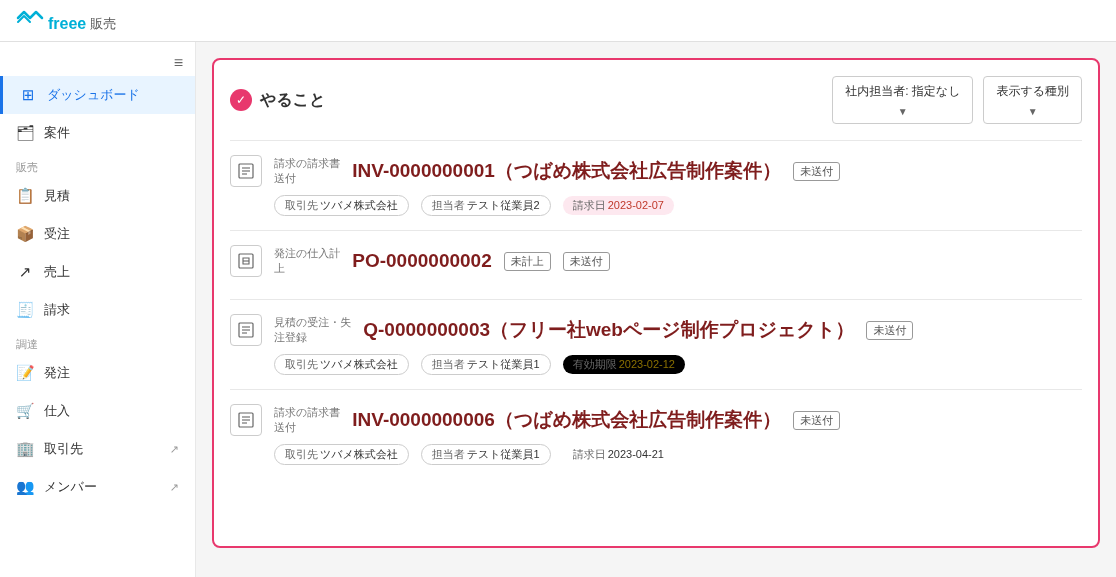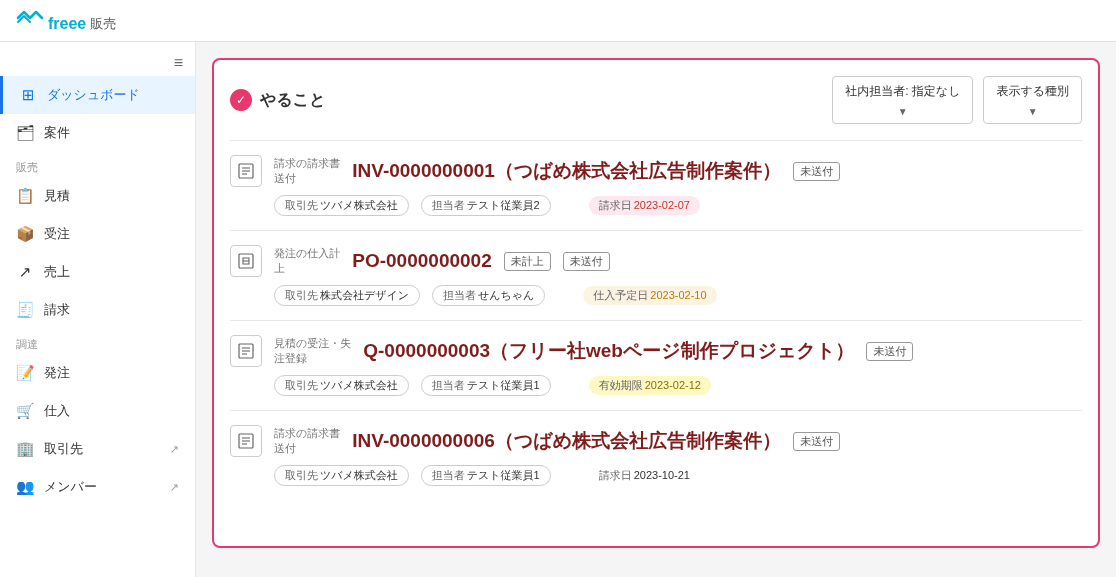--- a/index.html
+++ b/index.html
@@ -242,32 +242,31 @@
       padding: 2px 10px;
       font-size: 11px;
       color: #333;
       background: #fff;
     }
     .date-tag {
       border-radius: 12px;
       padding: 2px 10px;
       font-size: 11px;
       color: #333;
-      margin-left: 26px;
     }
     .date-tag.red {
       background: #fde8ef;
       color: #c0392b;
     }
     .date-tag.orange {
       background: #fef3e2;
       color: #c07a00;
     }
     .date-tag.yellow {
-      background: #fef9c3;
+      background: #000000;
       color: #8a7000;
     }
     .date-label {
       color: #666;
       font-size: 11px;
       margin-right: 2px;
     }
   </style>
 </head>
 <body>
@@ -393,25 +392,20 @@
               <path d="M6 6 L12 6 L12 12 L6 12 Z" stroke="#666" stroke-width="1.1" fill="none"></path>
               <path d="M6 9 L12 9" stroke="#666" stroke-width="1.1"></path>
             </svg>
           </div>
           <span class="task-type">発注の仕入計
 上</span>
           <span class="task-number">PO-0000000002</span>
           <span class="status-badge uncalculated">未計上</span>
           <span class="status-badge unsent">未送付</span>
         </div>
-        <div class="task-tags">
-          <span class="tag"><span class="date-label">取引先</span><span>株式会社デザイン</span></span>
-          <span class="tag"><span class="date-label">担当者</span><span>せんちゃん</span></span>
-          <span class="date-tag orange"><span class="date-label">仕入予定日</span><span>2023-02-10</span></span>
-        </div>
       </div>
 
       <div class="task-item">
         <div class="task-top">
           <div class="task-icon">
             <svg width="18" height="18" viewBox="0 0 18 18" fill="none">
               <rect x="2" y="2" width="14" height="14" rx="1" stroke="#666" stroke-width="1.2" fill="none"></rect>
               <line x1="5" y1="6" x2="13" y2="6" stroke="#666" stroke-width="1.1"></line>
               <line x1="5" y1="9" x2="13" y2="9" stroke="#666" stroke-width="1.1"></line>
               <line x1="5" y1="12" x2="10" y2="12" stroke="#666" stroke-width="1.1"></line>
@@ -440,19 +434,19 @@
             </svg>
           </div>
           <span class="task-type">請求の請求書
 送付</span>
           <span class="task-number">INV-0000000006（つばめ株式会社広告制作案件）</span>
           <span class="status-badge unsent">未送付</span>
         </div>
         <div class="task-tags">
           <span class="tag"><span class="date-label">取引先</span><span>ツバメ株式会社</span></span>
           <span class="tag"><span class="date-label">担当者</span><span>テスト従業員1</span></span>
-          <span class="date-tag"><span class="date-label">請求日</span><span>2023-10-21</span></span>
+          <span class="date-tag"><span class="date-label">請求日</span><span>2023-04-21</span></span>
         </div>
       </div>
 
     </div>
   </div>
 </div>
 
 </body></html>

